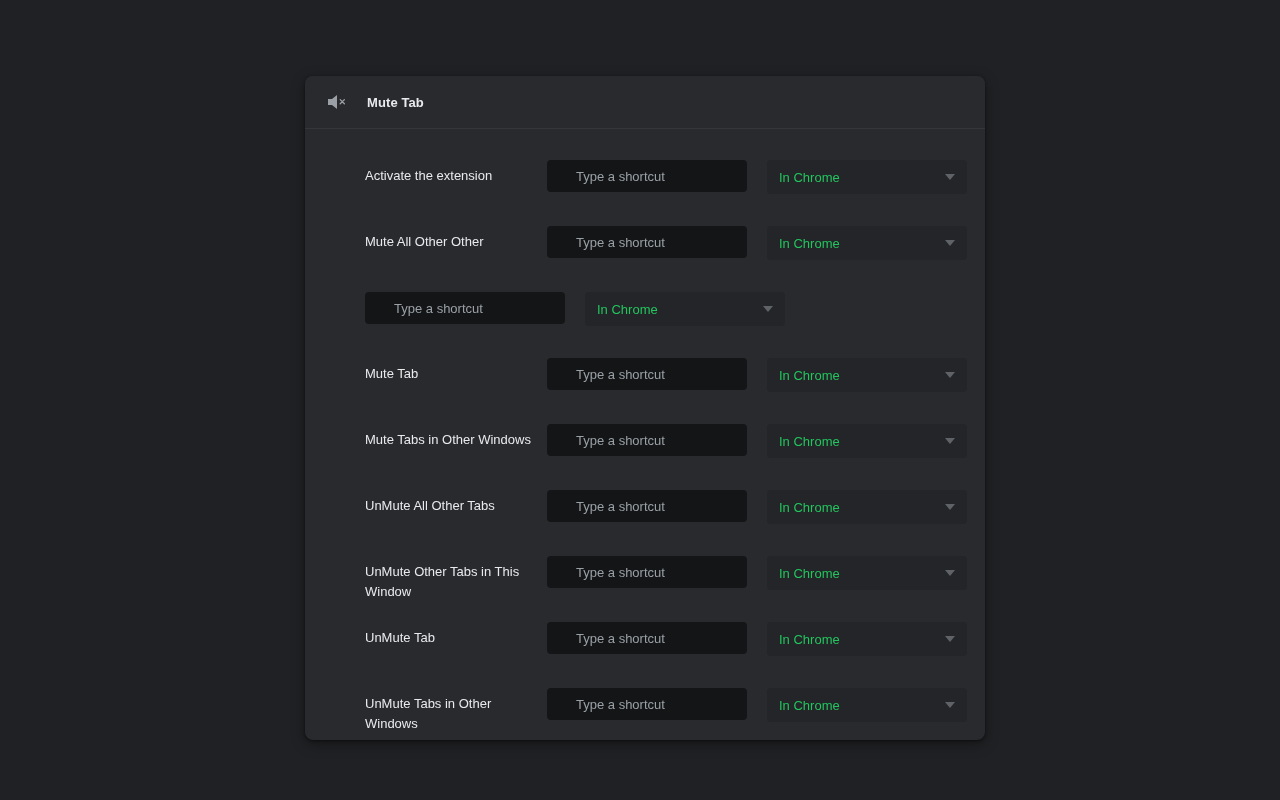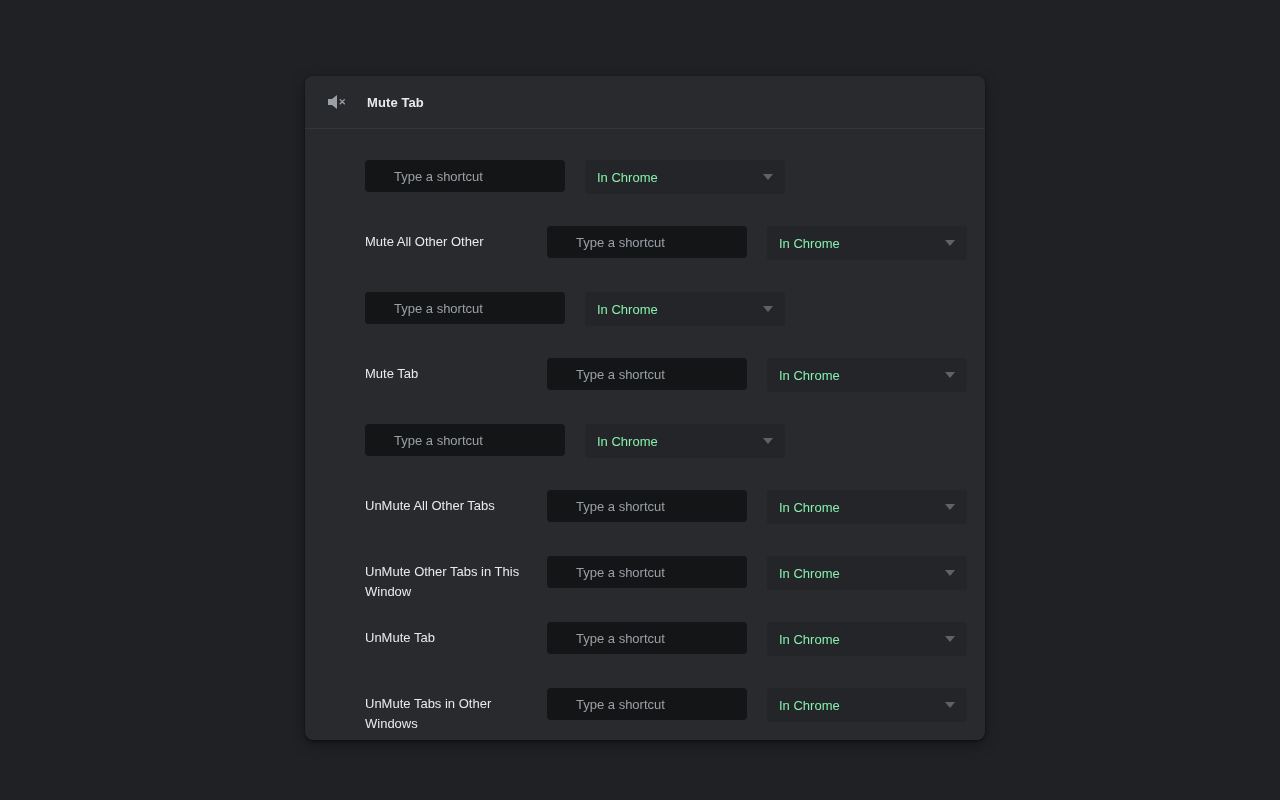--- a/index.html
+++ b/index.html
@@ -120,21 +120,21 @@
     border-radius: 4px;
     display: flex;
     align-items: center;
     padding: 0 12px;
     box-sizing: border-box;
     cursor: pointer;
   }
 
   .scope-value {
     font-size: 13px;
-    color: #86efac;
+    color: #22c55e;
     flex: 1 1 auto;
     white-space: nowrap;
   }
 
   .chevron {
     flex: 0 0 auto;
     width: 10px;
     height: 6px;
     display: block;
   }
@@ -152,20 +152,21 @@
           <path d="M2 7 L6 7 L11 3 L11 17 L6 13 L2 13 Z" fill="#9aa0a6"></path>
           <path d="M14.2 7.6 L18.4 11.8 M18.4 7.6 L14.2 11.8" stroke="#9aa0a6" stroke-width="1.3" stroke-linecap="round"></path>
         </svg>
       </span>
       <span class="ext-title">Mute Tab</span>
     </div>
 
     <div class="rows">
 
       <div class="shortcut-row">
+        <div class="row-label">Activate the extension</div>
         <input class="shortcut-input" type="text" placeholder="Type a shortcut" style="">
         <div class="scope-select">
           <span class="scope-value">In Chrome</span>
           <svg class="chevron" viewBox="0 0 10 6">
               <path d="M0 0 L10 0 L5 6 Z" fill="#5f6368"></path>
             </svg>
         </div>
       </div>
 
       <div class="shortcut-row">
@@ -194,20 +195,21 @@
         <input class="shortcut-input" type="text" placeholder="Type a shortcut" style="">
         <div class="scope-select">
           <span class="scope-value">In Chrome</span>
           <svg class="chevron" viewBox="0 0 10 6">
               <path d="M0 0 L10 0 L5 6 Z" fill="#5f6368"></path>
             </svg>
         </div>
       </div>
 
       <div class="shortcut-row">
+        <div class="row-label">Mute Tabs in Other Windows</div>
         <input class="shortcut-input" type="text" placeholder="Type a shortcut" style="">
         <div class="scope-select">
           <span class="scope-value">In Chrome</span>
           <svg class="chevron" viewBox="0 0 10 6">
               <path d="M0 0 L10 0 L5 6 Z" fill="#5f6368"></path>
             </svg>
         </div>
       </div>
 
       <div class="shortcut-row">

